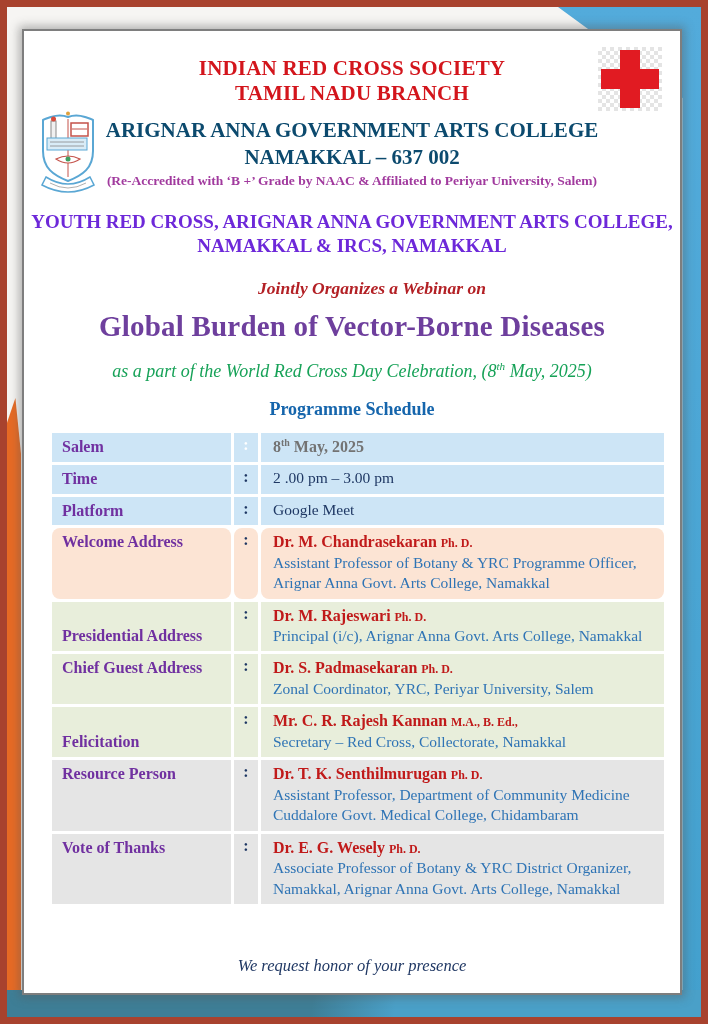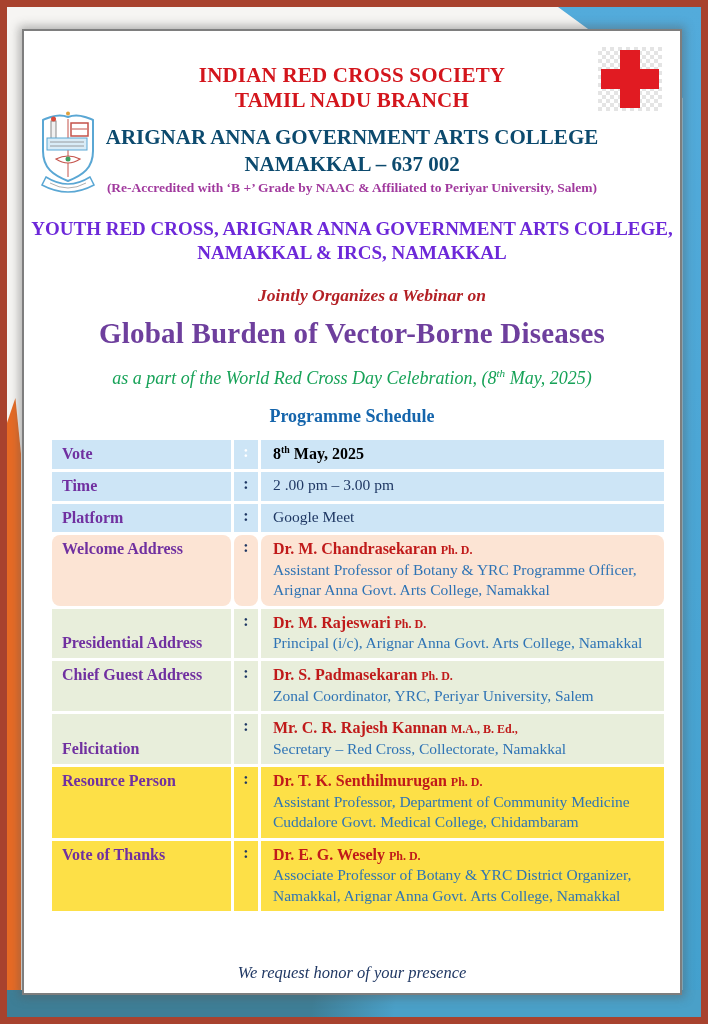--- a/index.html
+++ b/index.html
@@ -21,21 +21,21 @@
   }
   .band-bottom{
     position:absolute;left:7px;top:990px;width:694px;height:27px;
     background:linear-gradient(97deg,#3e7e96 0 44%,#4aa0c8 56% 100%);
   }
   .panel{
     position:absolute;left:22px;top:29px;width:656px;height:962px;
     background:#ffffff;border:2px solid #7e7e7e;
     box-shadow:0 0 9px 3px rgba(90,90,90,.45);
   }
-  .panel-inner{position:relative;width:100%;height:100%;padding-top:32px;box-sizing:border-box;}
+  .panel-inner{position:relative;width:100%;height:100%;padding-top:25px;box-sizing:border-box;}
 
   
   .center{text-align:center;}
   .society{color:#d3151c;font-weight:bold;font-size:21px;line-height:1.2;letter-spacing:.2px;}
   .college{color:#0c4a6e;font-weight:bold;font-size:21px;line-height:1.25;margin-top:11px;}
   .accred{color:#a13a9e;font-weight:bold;font-size:13.5px;margin-top:3px;}
   .organizers{color:#6d28d9;font-weight:bold;font-size:19px;line-height:1.28;margin-top:21px;}
   .tagline{color:#b32025;font-weight:bold;font-style:italic;font-size:17.5px;margin-top:19px;margin-left:40px;}
   .maintitle{color:#6e3f9d;font-weight:bold;font-size:29px;margin-top:11px;letter-spacing:.2px;}
   .occasion{color:#17a258;font-weight:normal;font-style:italic;font-size:18px;margin-top:17px;}
@@ -55,29 +55,29 @@
   
   .table{width:612px;margin:13px 0 0 28px;}
   .row{display:grid;grid-template-columns:179px 24px 1fr;column-gap:3px;margin-bottom:3px;}
   .cell{min-height:27px;box-sizing:border-box;}
   .lbl{display:flex;align-items:flex-start;padding:4px 4px 4px 10px;
        color:#7030a0;font-weight:bold;font-size:16px;line-height:1.2;}
   .label-low .lbl{align-items:flex-end;padding-bottom:6px;}
   .col{display:flex;align-items:flex-start;justify-content:center;padding-top:3px;
        color:#1f3864;font-weight:bold;font-size:16px;}
   .val{padding:3px 8px 5px 12px;font-size:15.5px;line-height:1.32;color:#1f3864;}
-  .val .strongval{font-weight:bold;color:#000000;font-size:16px;}
+  .val .strongval{font-weight:bold;color:#737373;font-size:16px;}
   .val sup{font-size:62%;}
   .name{color:#c01a1a;font-weight:bold;font-size:16px;}
   .cred{color:#c01a1a;font-weight:bold;font-size:12px;}
   .desc{color:#2f74b5;font-size:15.5px;}
   .bg-blue  .cell{background:#cde5f6;}
   .bg-peach .cell{background:#fce4d4;border-radius:8px;}
   .bg-green .cell{background:#e8eedb;}
-  .bg-salmon .cell{background:#fde047;}
+  .bg-salmon .cell{background:#e5e5e5;}
   .row-date .col{color:#ffffff;}
 
   
   .foot-request{color:#203864;font-style:italic;font-size:16.5px;margin-top:52px;}
   .foot-audience{color:#203864;font-size:17.5px;margin-top:14px;}
 </style>
 </head>
 <body>
 
 <div class="canvas">
@@ -135,21 +135,21 @@
 
       <div class="center occasion">
         <span>as a part of the World Red Cross Day Celebration, (8</span><sup>th</sup><span> May, 2025)</span>
       </div>
 
       <div class="center sched-head">Programme Schedule</div>
 
       <div class="table">
 
         <div class="row bg-blue row-date">
-          <div class="cell lbl">Vote</div>
+          <div class="cell lbl">Salem</div>
           <div class="cell col">:</div>
           <div class="cell val">
             <span class="strongval"><span>8</span><sup>th</sup><span> May, 2025</span></span>
           </div>
         </div>
 
         <div class="row bg-blue">
           <div class="cell lbl">Time</div>
           <div class="cell col">:</div>
           <div class="cell val">2 .00 pm – 3.00 pm</div>

